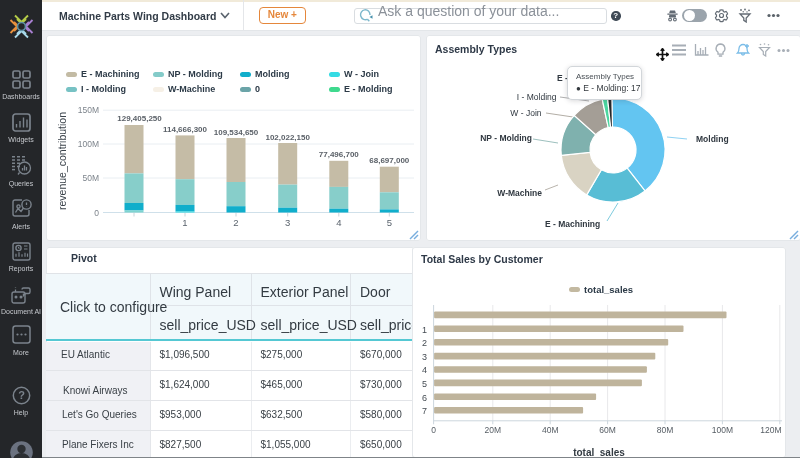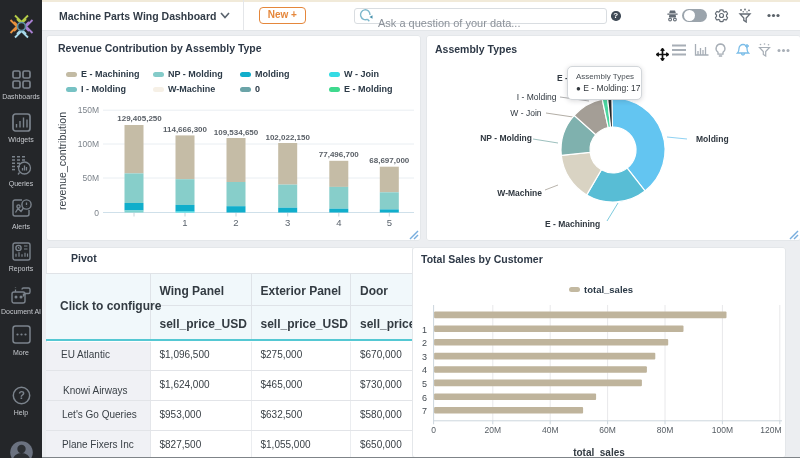--- a/index.html
+++ b/index.html
@@ -11,21 +11,21 @@
 .sblabel { position:absolute; width:42px; text-align:center; font-size:7px; color:#c6c9ce; white-space:nowrap; }
 
 #topbar { left:42px; top:0; width:758px; height:31px; background:#fff; border-bottom:1px solid #e3e6e9; z-index:4; }
 #topline { left:42px; top:0; width:758px; height:2px; background:#f1ead9; z-index:6; }
 .panel { position:absolute; background:#fff; border-radius:3px; overflow:hidden; box-shadow: inset 0 0 0 1px #e4e7ea; }
 .ptitle { position:absolute; font-size:10.5px; font-weight:bold; color:#2e3947; }
 
 .lgpill { position:absolute; width:11px; height:5.5px; border-radius:3px; }
 .lgtext { position:absolute; font-size:9px; font-weight:bold; color:#2c3a47; line-height:10px; }
 
-.pvh { font-size:12px; font-weight:700; color:#333b42; position:absolute;text-align:center; }
+.pvh { font-size:14px; font-weight:400; color:#333b42; position:absolute;text-align:center; }
 .pvd { font-size:10px; color:#3a4147; position:absolute; }
 #botline { left:42px; top:456.5px; width:758px; height:1.5px; background:#7f8488; z-index:9; }
 </style>
 </head>
 <body>
 
 <div class="abs" id="sidebar">
 
   <svg class="abs" style="left:9px;top:14px" width="25" height="25" viewBox="0 0 25 25">
     <g fill="none" stroke-width="1.9">
@@ -150,21 +150,21 @@
     <path d="M2,2 L6,6.5 L10,2" stroke="#5a636d" stroke-width="1.6" fill="none"></path>
   </svg>
 <div class="abs" style="left:243px;top:0;width:1px;height:31px;background:#e4e6e9;z-index:7"></div>
 <div class="abs" style="left:258.5px;top:7px;width:47.5px;height:17px;border:1.5px solid #e5873b;border-radius:4px;color:#e5873b;font-size:10px;font-weight:bold;text-align:center;line-height:14.5px;z-index:7">New +</div>
 
 <div class="abs" style="left:354px;top:7.5px;width:253px;height:16.5px;border:1px solid #d9dde1;border-radius:3px;background:#fff;z-index:7"></div>
 <svg class="abs" style="left:359px;top:9px;z-index:8" width="15" height="14" viewBox="0 0 15 14">
   <path d="M11,6 a4.7,5 0 1 0 -2.5,4.2 M8.5,10.2 l1.8,2" fill="none" stroke="#7db8cc" stroke-width="1.4"></path>
   <path d="M10.5,8 l3,1.8 v-3.6 Z" fill="#4792ad"></path>
 </svg>
-<div class="abs" style="left:378px;top:17px;font-size:11px;color:#8b9199;z-index:8">Ask a question of your data...</div>
+<div class="abs" style="left:378px;top:3px;font-size:14px;color:#8b9199;z-index:8">Ask a question of your data...</div>
 <div class="abs" style="left:611px;top:11px;width:9.5px;height:9.5px;border-radius:50%;background:#3f4a56;color:#fff;font-size:8px;font-weight:bold;text-align:center;line-height:10px;z-index:8">?</div>
 
 <svg class="abs" style="left:666px;top:9px;z-index:8" width="13" height="13" viewBox="0 0 13 13">
   <g fill="#636b74">
     <path d="M4,1.5 h5 l0.8,2.4 h-6.6 Z"></path>
     <rect x="1.2" y="4.4" width="10.6" height="1.3" rx="0.6"></rect>
     <rect x="3" y="6.1" width="7" height="2.4" rx="0.9"></rect>
     <circle cx="4.1" cy="10.5" r="1.4" fill="none" stroke="#636b74" stroke-width="1.1"></circle>
     <circle cx="8.9" cy="10.5" r="1.4" fill="none" stroke="#636b74" stroke-width="1.1"></circle>
   </g>
@@ -187,21 +187,20 @@
 </svg>
 <svg class="abs" style="left:767px;top:13px;z-index:8" width="13" height="5" viewBox="0 0 13 5">
     <g fill="#5a6269">
       <circle cx="2" cy="2.5" r="1.6"></circle>
       <circle cx="6.5" cy="2.5" r="1.6"></circle>
       <circle cx="11" cy="2.5" r="1.6"></circle>
     </g>
   </svg>
 
 <div class="panel" style="left:46px;top:35px;width:375px;height:206px;">
-  <div class="ptitle" style="left:12px;top:7px;">Revenue Contribution by Assembly Type</div>
 
   <div class="lgpill" style="left:20px;top:36.5px;background:#c3bba4"></div>
     <div class="lgtext" style="left:35px;top:34px">E - Machining</div>
   <div class="lgpill" style="left:107px;top:36.5px;background:#84cbc9"></div>
     <div class="lgtext" style="left:122px;top:34px">NP - Molding</div>
   <div class="lgpill" style="left:194px;top:36.5px;background:#12aecb"></div>
     <div class="lgtext" style="left:209px;top:34px">Molding</div>
   <div class="lgpill" style="left:283px;top:36.5px;background:#35dbe4"></div>
     <div class="lgtext" style="left:298px;top:34px">W - Join</div>
   <div class="lgpill" style="left:20px;top:51.5px;background:#77c2c4"></div>

